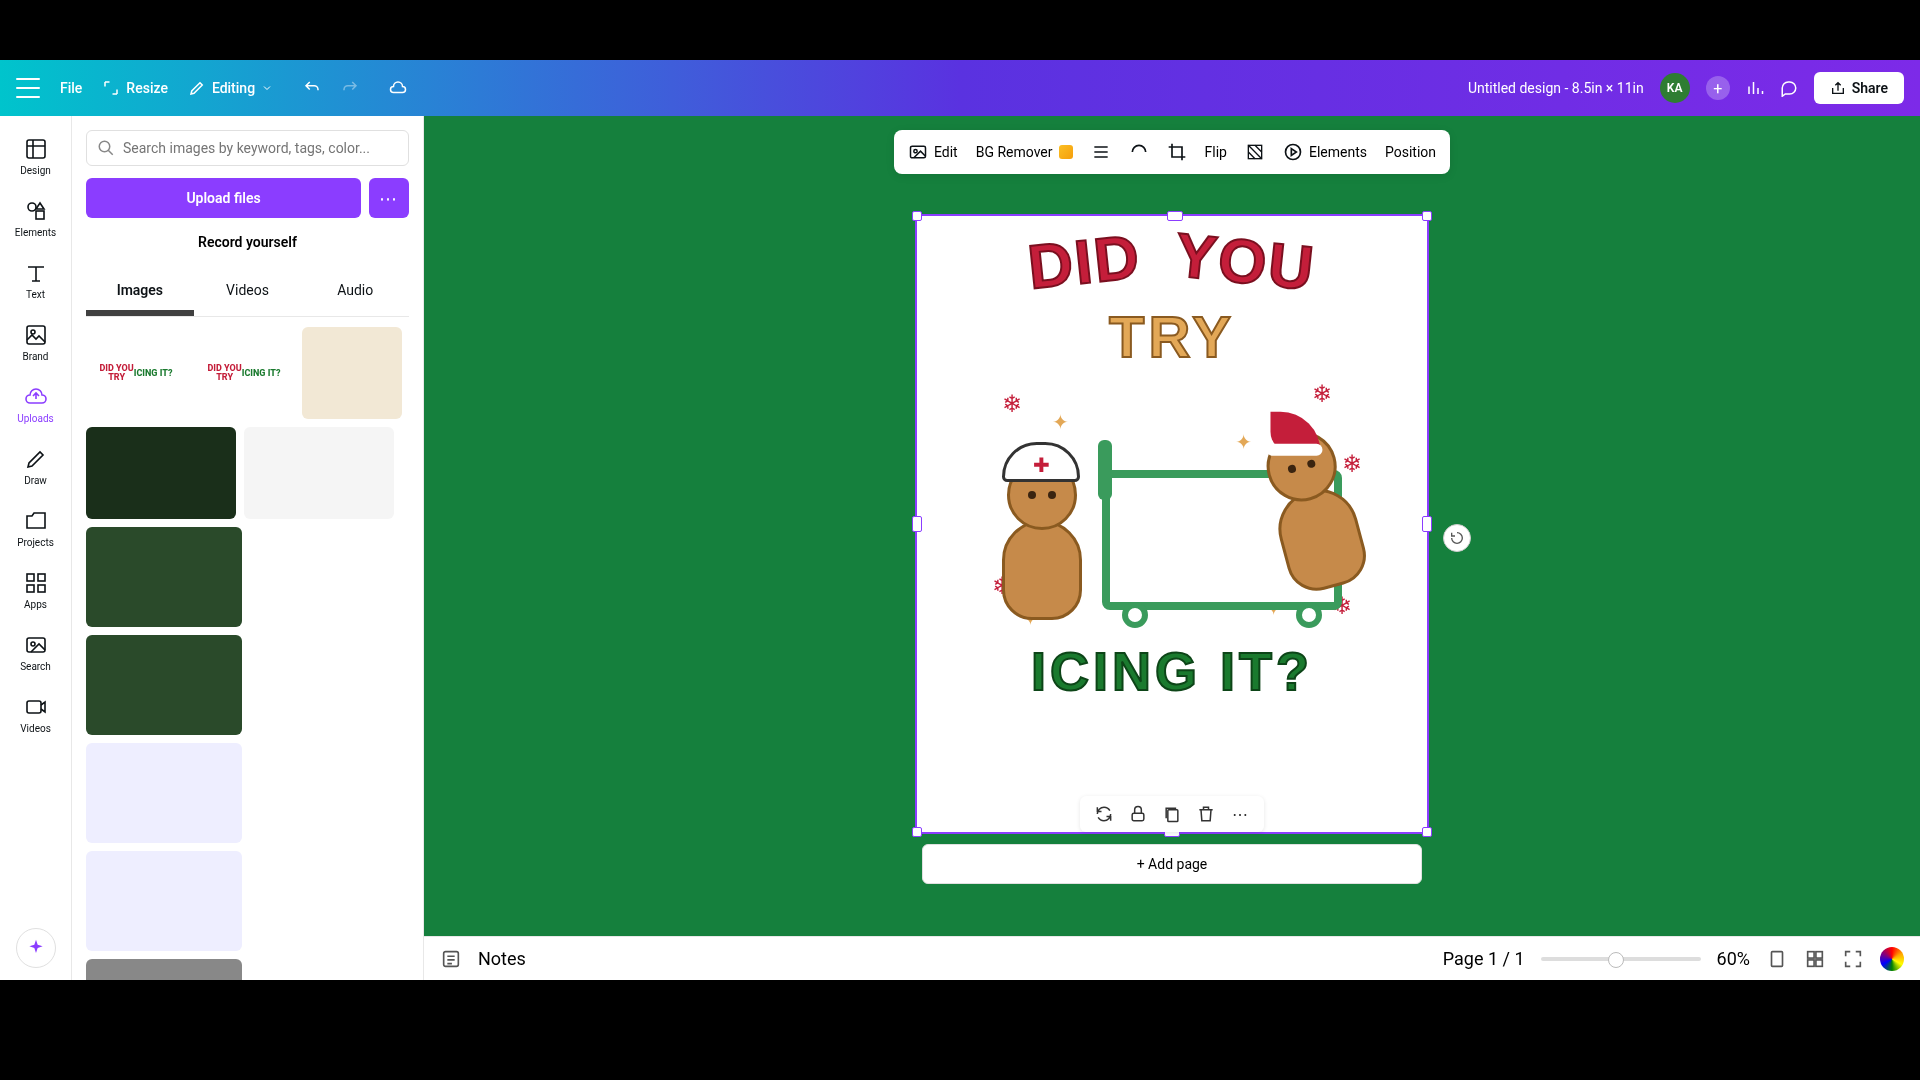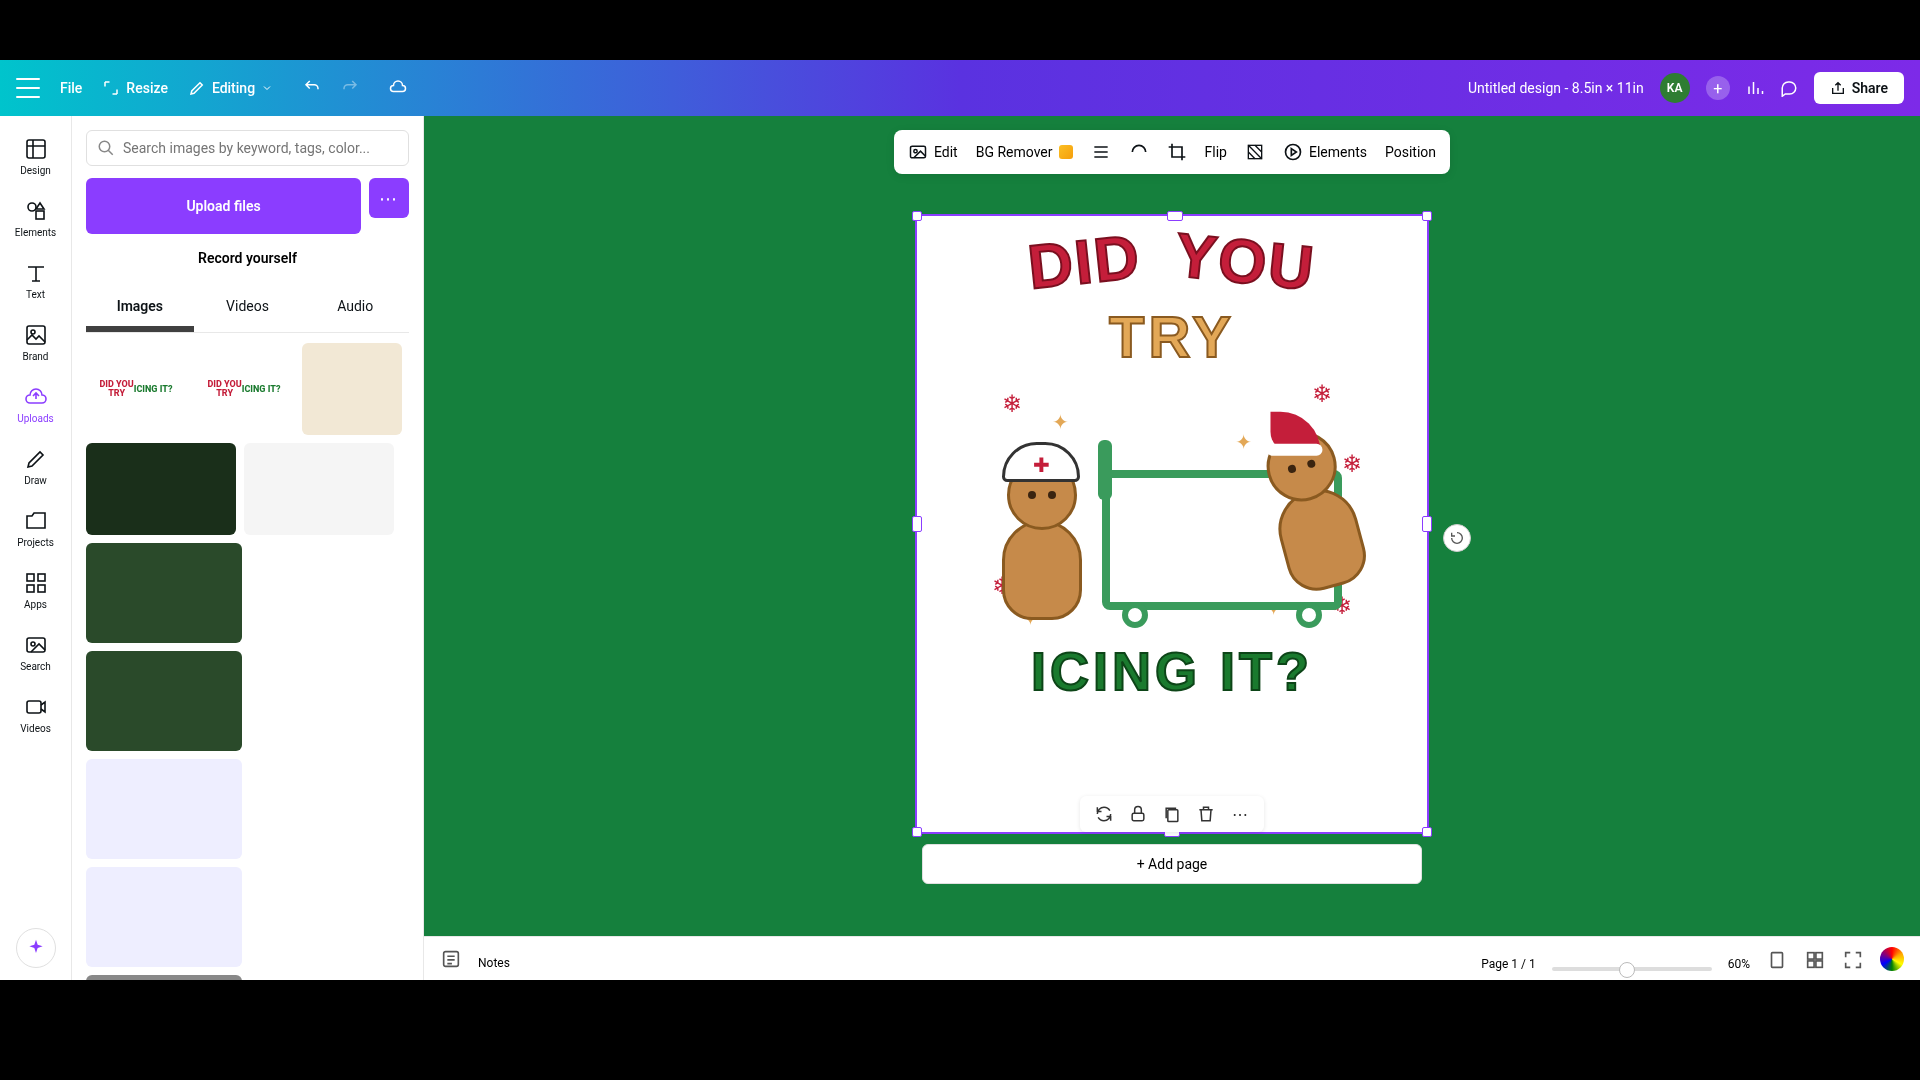--- a/index.html
+++ b/index.html
@@ -1,21 +1,21 @@
 <!DOCTYPE html>
 <html><head>
   <meta charset="utf-8">
   <style>
     * { box-sizing: border-box; margin: 0; padding: 0; font-family: -apple-system, BlinkMacSystemFont, "Segoe UI", Roboto, sans-serif; }
     body { background: #000; width: 1920px; height: 1080px; overflow: hidden; position: relative; }
     .app-frame { position: absolute; top: 60px; left: 0; right: 0; bottom: 100px; background: #fff; display: flex; flex-direction: column; }
     
     
     .top-bar { height: 56px; background: linear-gradient(90deg, #00c4cc 0%, #5a32e0 50%, #7d2ae8 100%); display: flex; align-items: center; padding: 0 16px; justify-content: space-between; }
-    .top-left { display: flex; gap: 20px; }
+    .top-left { display: flex; align-items: center; gap: 20px; }
     .top-right { display: flex; align-items: center; gap: 16px; }
     .menu-btn { width: 24px; height: 20px; display: flex; flex-direction: column; justify-content: space-between; cursor: pointer; }
     .menu-btn span { height: 2px; background: #fff; border-radius: 1px; }
     .tb-item { color: #fff; font-size: 14px; font-weight: 500; cursor: pointer; display: flex; align-items: center; gap: 6px; }
     .tb-icon { width: 18px; height: 18px; }
     .undo-redo { display: flex; gap: 20px; margin-left: 10px; }
     .title-text { color: #fff; font-size: 14px; }
     .avatar { width: 30px; height: 30px; border-radius: 50%; background: #2e7d32; color: #fff; display: flex; align-items: center; justify-content: center; font-size: 12px; font-weight: 600; }
     .plus-btn { width: 24px; height: 24px; border-radius: 50%; background: rgba(255,255,255,0.25); color: #fff; display: flex; align-items: center; justify-content: center; font-size: 16px; cursor: pointer; }
     .share-btn { background: #fff; color: #0d1216; padding: 8px 16px; border-radius: 6px; font-size: 14px; font-weight: 600; display: flex; align-items: center; gap: 6px; cursor: pointer; }
@@ -27,21 +27,21 @@
     .rail-item.active { color: #8b3dff; }
     .rail-item .ri-icon { width: 24px; height: 24px; display: flex; align-items: center; justify-content: center; }
     .rail-spacer { flex: 1; }
     .magic-btn { width: 40px; height: 40px; border-radius: 50%; border: 1px solid #e0e0e0; display: flex; align-items: center; justify-content: center; margin-bottom: 12px; cursor: pointer; }
     
     
     .panel { width: 352px; background: #fff; border-right: 1px solid #e8e8e8; display: flex; flex-direction: column; padding: 14px 14px 0 14px; }
     .search-row { display: flex; align-items: center; border: 1px solid #e0e0e0; border-radius: 6px; padding: 8px 10px; gap: 8px; }
     .search-row input { border: none; outline: none; flex: 1; font-size: 14px; color: #555; }
     .upload-row { display: flex; gap: 8px; margin-top: 12px; }
-    .upload-btn { flex: 1; background: #8b3dff; color: #fff; border-radius: 6px; height: 56px; display: flex; align-items: center; justify-content: center; font-size: 14px; font-weight: 600; cursor: pointer; }
+    .upload-btn { flex: 1; background: #8b3dff; color: #fff; border-radius: 6px; height: 40px; display: flex; align-items: center; justify-content: center; font-size: 14px; font-weight: 600; cursor: pointer; }
     .upload-more { width: 40px; height: 40px; border-radius: 6px; background: #8b3dff; display: flex; align-items: center; justify-content: center; color: #fff; cursor: pointer; font-size: 18px; letter-spacing: 2px; }
     .record-btn { height: 36px; display: flex; align-items: center; justify-content: center; font-size: 14px; font-weight: 600; cursor: pointer; margin-top: 6px; }
     .tabs { display: flex; border-bottom: 1px solid #e8e8e8; margin-top: 10px; }
     .tab { flex: 1; text-align: center; padding: 12px 0; font-size: 14px; cursor: pointer; color: #0d1216; }
     .tab.active { border-bottom: 6px solid #404040; font-weight: 600; }
     .thumbs { flex: 1; overflow-y: auto; margin-top: 10px; display: flex; flex-wrap: wrap; gap: 8px; padding-right: 6px; }
     .thumb { border-radius: 6px; background: #ddd; position: relative; overflow: hidden; }
     .thumb.sq { width: 100px; height: 92px; }
     .thumb.wide { width: 150px; height: 92px; }
     .thumb.med { width: 156px; height: 100px; }
@@ -99,21 +99,21 @@
     .snow { position: absolute; font-size: 24px; color: #c41e3a; }
     .spark { position: absolute; font-size: 20px; color: #e3a857; }
     
     .quick-actions { position: absolute; bottom: 148px; display: flex; gap: 14px; background: #fff; padding: 8px 14px; border-radius: 6px; box-shadow: 0 1px 4px rgba(0,0,0,0.1); }
     .qa-icon { width: 20px; height: 20px; cursor: pointer; display: flex; align-items: center; justify-content: center; color: #333; }
     
     .add-page { position: absolute; bottom: 96px; width: 500px; height: 40px; background: #fff; border: 1px solid #e0e0e0; border-radius: 6px; display: flex; align-items: center; justify-content: center; font-size: 14px; cursor: pointer; }
     
     
     .bottom-bar { position: absolute; bottom: 0; left: 0; right: 0; height: 44px; border-top: 1px solid #e8e8e8; background: #fff; display: flex; align-items: center; padding: 0 16px; justify-content: space-between; }
-    .bb-left, .bb-right { display: flex; align-items: flex-end; gap: 16px; font-size: 12px; }
+    .bb-left, .bb-right { display: flex; align-items: center; gap: 16px; font-size: 18px; }
     .zoom-slider { width: 160px; height: 4px; background: #ddd; border-radius: 2px; position: relative; }
     .zoom-slider::after { content: ""; position: absolute; left: 42%; top: -5px; width: 14px; height: 14px; background: #fff; border: 1px solid #bbb; border-radius: 50%; }
     .bb-icon { width: 22px; height: 22px; display: flex; align-items: center; justify-content: center; cursor: pointer; }
     .rainbow { background: conic-gradient(red,orange,yellow,green,blue,purple,red); border-radius: 50%; width: 24px; height: 24px; }
     
     svg { width: 100%; height: 100%; }
   </style>
 </head>
 <body>
 

